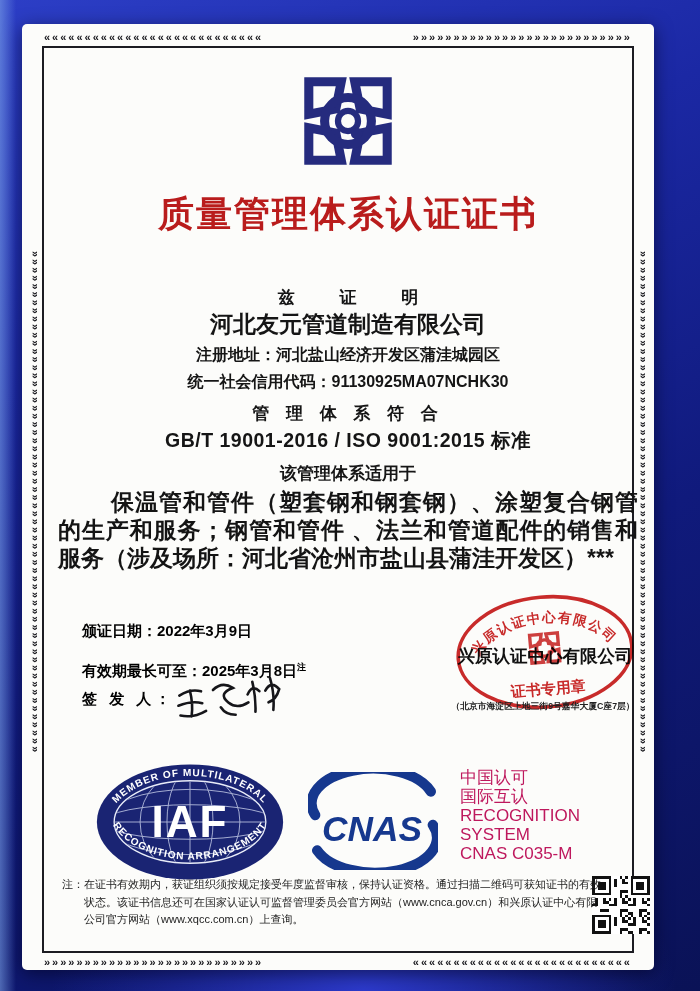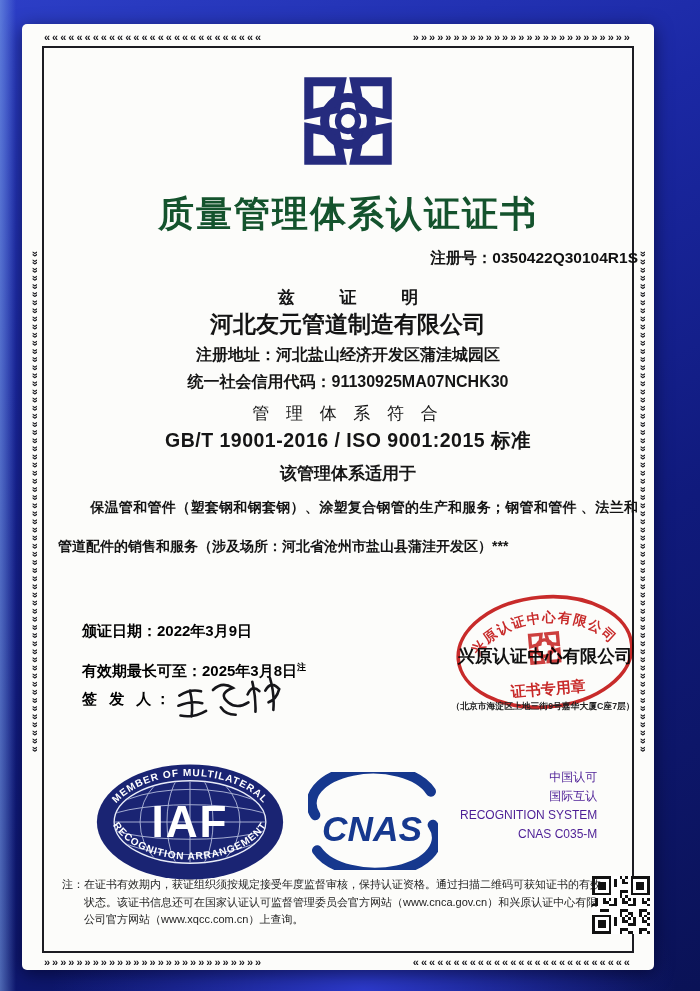--- a/index.html
+++ b/index.html
@@ -22,45 +22,45 @@
   .chev-top,.chev-bottom{position:absolute;left:22px;right:22px;display:flex;justify-content:space-between;}
   .chev-top{top:6px;}
   .chev-bottom{top:931px;}
   .chev-side{position:absolute;width:909px;height:14px;text-align:center;transform:rotate(-90deg);transform-origin:0 0;}
   .chev-left{left:5px;top:931px;}
   .chev-right{left:613px;top:931px;}
   .rule{position:absolute;left:20px;right:20px;top:22px;bottom:17px;border:2px solid #1c1c22;pointer-events:none;}
   .content{position:absolute;left:20px;top:0;width:612px;height:100%;}
   .ctr{text-align:center;width:100%;position:absolute;color:#151515;}
   .logo-wrap{position:absolute;left:0;width:100%;top:32px;text-align:center;}
-  .title{top:166px;font-size:36px;font-weight:900;letter-spacing:2px;color:#14532d;}
+  .title{top:166px;font-size:36px;font-weight:900;letter-spacing:2px;color:#b91c1c;}
   .regno{position:absolute;top:224px;right:16px;font-size:15.5px;font-weight:bold;color:#111;}
   .certify{top:262px;font-size:17px;font-weight:bold;letter-spacing:20px;text-indent:20px;}
   .company{top:285px;font-size:23px;font-weight:900;}
   .regaddr{top:321px;font-size:16px;font-weight:bold;}
   .credit{top:348px;font-size:16px;font-weight:bold;}
-  .conform{top:378px;font-size:17px;font-weight:400;letter-spacing:6px;text-align:center;}
+  .conform{top:378px;font-size:17px;font-weight:700;letter-spacing:6px;text-align:center;}
   .standard{top:403px;font-size:19.5px;font-weight:900;letter-spacing:.5px;}
   .scopehead{top:438px;font-size:17px;font-weight:600;}
-  .scope{position:absolute;top:464px;left:16px;width:580px;font-size:14px;font-weight:bold;
-         line-height:39px;text-indent:2.3em;color:#141414;text-align:justify;}
+  .scope{position:absolute;top:464px;left:16px;width:580px;font-size:23px;font-weight:bold;
+         line-height:28px;text-indent:2.3em;color:#141414;text-align:justify;}
   .issue{position:absolute;left:40px;top:598px;font-size:15px;font-weight:bold;}
   .valid{position:absolute;left:40px;top:625px;font-size:15px;font-weight:bold;margin-top:12px;}
   .valid sup{font-size:9px;}
   .signer{position:absolute;left:40px;top:652px;display:flex;align-items:center;}
   .signer .lbl{font-size:15px;font-weight:bold;letter-spacing:4px;}
   .orgname{position:absolute;left:380px;top:620px;width:246px;text-align:center;
            font-size:17.5px;font-weight:900;color:#101010;}
   .seal{position:absolute;left:408px;top:566px;width:190px;height:124px;transform:rotate(-5deg);
         mix-blend-mode:multiply;opacity:.95;}
   .orgaddr{position:absolute;left:368px;top:677px;width:266px;text-align:center;
            font-size:8.8px;font-weight:bold;color:#222;}
   .iaf{position:absolute;left:52px;top:738px;}
   .cnas{position:absolute;left:266px;top:748px;}
-  .cnastxt{position:absolute;left:418px;top:744px;font-size:12px;line-height:19px;color:#4c1d95;text-align:right;}
+  .cnastxt{position:absolute;left:418px;top:744px;font-size:17px;line-height:19px;color:#be185d;}
   .qr{position:absolute;left:550px;top:852px;width:58px;height:58px;}
   .footnote{position:absolute;left:20px;top:852px;width:524px;font-size:11px;line-height:17.5px;
             color:#222;padding-left:2em;text-indent:-2em;}
   svg text{font-family:"Liberation Sans","DejaVu Sans",sans-serif;}
 </style>
 </head>
 <body>
 
 <div class="paper">
 
@@ -87,21 +87,20 @@
           <path d="M70 10 L94 34 L70 50 L46 34 Z" transform="rotate(315 70 68)"></path>
           <circle cx="70" cy="68" r="24.5"></circle>
           <circle cx="70" cy="68" r="10.5" stroke-width="6.5"></circle>
         </g>
         <circle cx="79" cy="81" r="6" fill="#252b7e"></circle>
       </svg>
     </div>
 
     <div class="ctr title">质量管理体系认证证书</div>
 
-    <div class="regno"><span>注册号：</span><span>0350422Q30104R1S</span></div>
 
     <div class="ctr certify">兹 证 明</div>
     <div class="ctr company">河北友元管道制造有限公司</div>
     <div class="ctr regaddr">注册地址：河北盐山经济开发区蒲洼城园区</div>
     <div class="ctr credit">统一社会信用代码：91130925MA07NCHK30</div>
     <div class="ctr conform">管 理 体 系 符 合</div>
     <div class="ctr standard">GB/T 19001-2016 / ISO 9001:2015 标准</div>
     <div class="ctr scopehead">该管理体系适用于</div>
     <div class="scope">保温管和管件（塑套钢和钢套钢）、涂塑复合钢管的生产和服务；钢管和管件 、法兰和管道配件的销售和服务（涉及场所：河北省沧州市盐山县蒲洼开发区）***</div>
 

